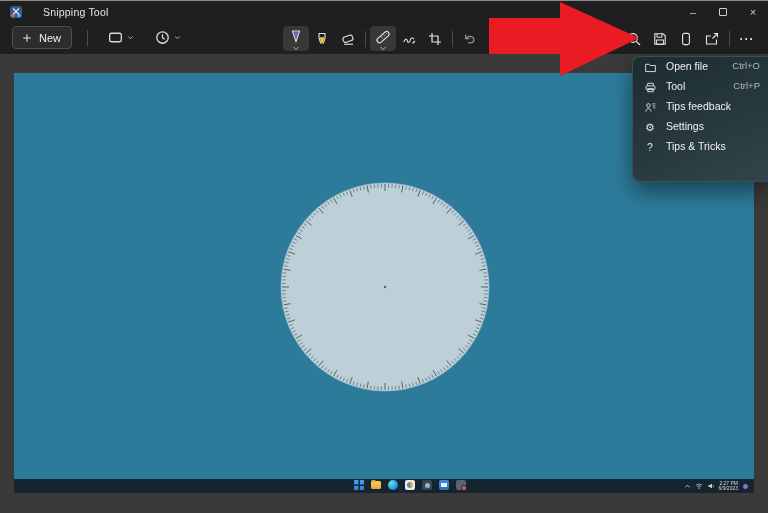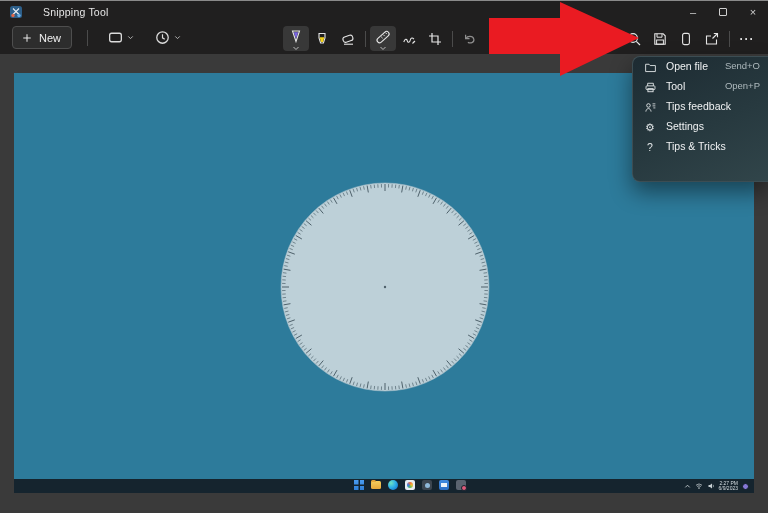--- a/index.html
+++ b/index.html
@@ -459,32 +459,32 @@
   </svg>
 
   <div class="menu">
     <div class="menu-item">
       <span class="mi-icon">
         <svg width="13" height="13" viewBox="0 0 16 16">
             <path d="M2 4h4.2l1.4 1.6H14v7.4H2z" stroke="#e4e8ea" stroke-width="1.1" fill="none"></path>
           </svg>
       </span>
       <span class="mi-label">Open file</span>
-      <span class="mi-short">Send+O</span>
+      <span class="mi-short">Ctrl+O</span>
     </div>
     <div class="menu-item">
       <span class="mi-icon">
         <svg width="13" height="13" viewBox="0 0 16 16">
           <path d="M4.5 6V2.8h7V6" stroke="#e4e8ea" stroke-width="1.1" fill="none"></path>
           <rect x="2.5" y="6" width="11" height="4.6" rx="1" stroke="#e4e8ea" stroke-width="1.1" fill="none"></rect>
           <rect x="4.8" y="9.4" width="6.4" height="3.8" stroke="#e4e8ea" stroke-width="1.1" fill="none"></rect>
         </svg>
       </span>
       <span class="mi-label">Tool</span>
-      <span class="mi-short">Open+P</span>
+      <span class="mi-short">Ctrl+P</span>
     </div>
     <div class="menu-item">
       <span class="mi-icon">
         <svg width="13" height="13" viewBox="0 0 16 16">
           <circle cx="5.5" cy="5.5" r="2.2" stroke="#e4e8ea" stroke-width="1.1" fill="none"></circle>
           <path d="M2.3 13c.3-2.4 1.7-3.7 3.2-3.7S8.4 10.6 8.7 13" stroke="#e4e8ea" stroke-width="1.1" fill="none"></path>
           <path d="M10.5 3.5h3.5M10.5 6h3.5M11.5 8.5h2.5" stroke="#e4e8ea" stroke-width="1" fill="none"></path>
         </svg>
       </span>
       <span class="mi-label">Tips feedback</span>

